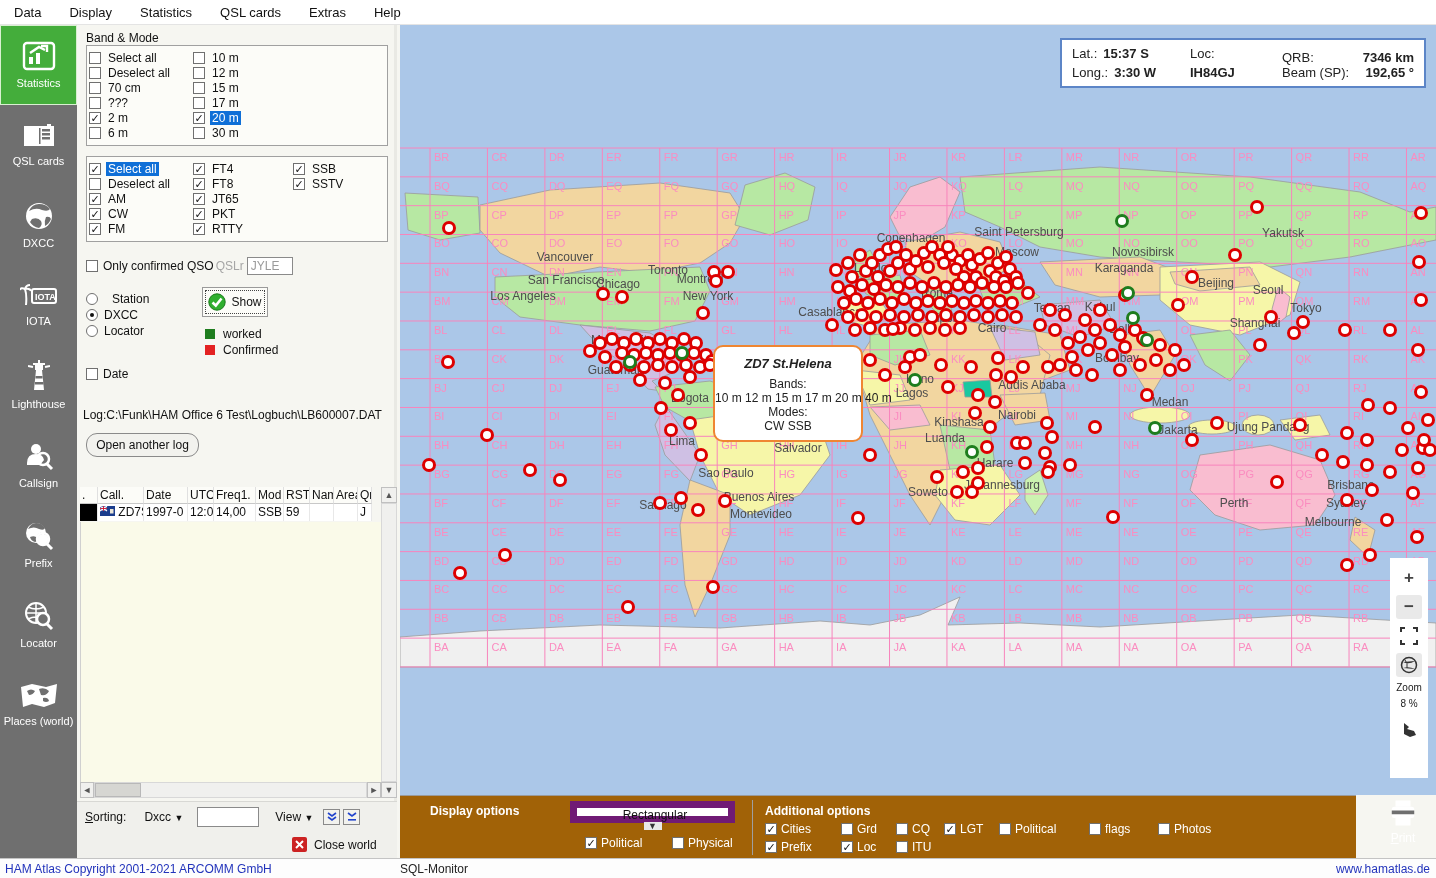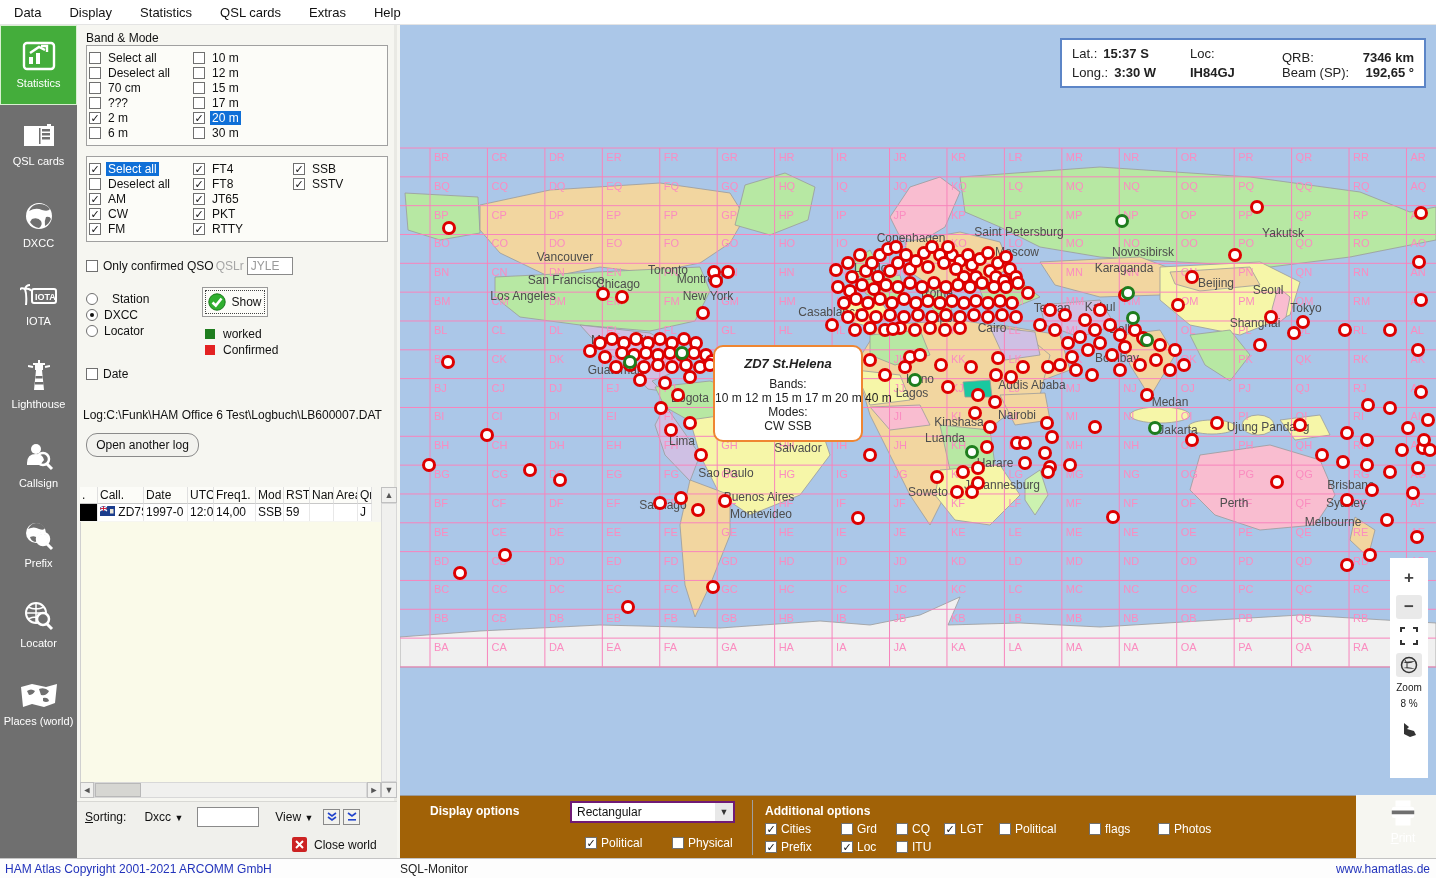--- a/index.html
+++ b/index.html
@@ -1201,21 +1201,21 @@
     <div class="zbtn" style="margin-top:4px;">
       <svg width="17" height="18" viewBox="0 0 17 18">
         <path d="M3 2 L8 6 L6 8 L13 10 L15 14 L9 16 L3 13 Z" fill="#333"></path>
       </svg>
     </div>
   </div>
 </div>
 
 <div id="mapbar">
   <span class="abs title" style="left:30px; top:8px;">Display options</span>
-  <span class="abs" style="left:170px; top:5px; width:165px; height:22px; background:#fff; color:#111; border:2px solid #701a75; display:flex; align-items:center;">
+  <span class="abs" style="left:170px; top:5px; width:165px; height:22px; background:#fff; color:#111; border:7px solid #701a75; display:flex; align-items:center;flex-direction:column;">
     <span style="flex:1; padding-left:5px;">Rectangular</span>
     <span style="width:18px; height:100%; background:#e8e8e8; color:#333; font-size:9px; display:flex; align-items:center; justify-content:center;">▼</span>
   </span>
   <span class="mb-check" style="left:185px; top:40px;">
       <span class="cbbox cb-pol">✓</span>
       <span>Political</span>
     </span>
   <span class="mb-check" style="left:272px; top:40px;">
       <span class="cbbox cb-phy"></span>
       <span>Physical</span>

